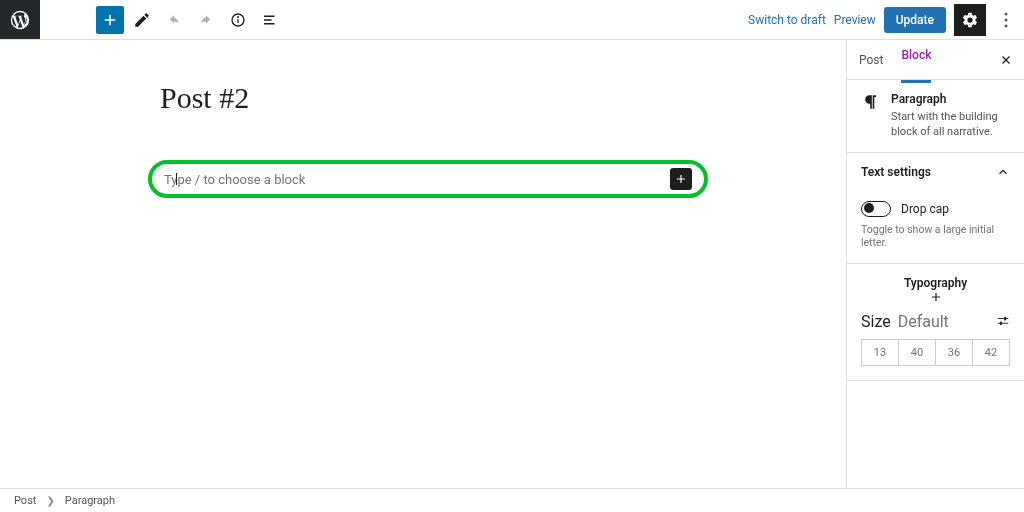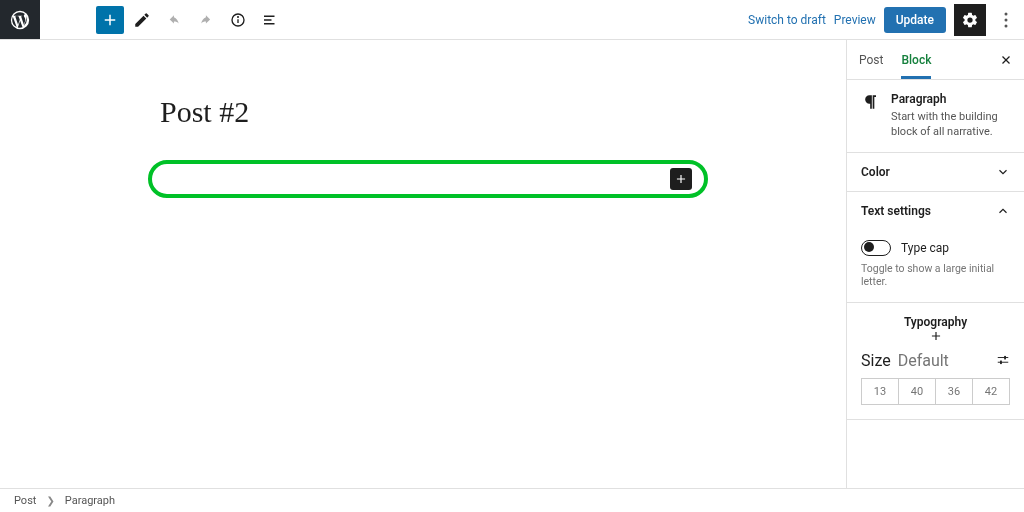--- a/index.html
+++ b/index.html
@@ -15,32 +15,32 @@
   .icon-btn.dim { opacity:.35; }
   .tb-right { margin-left:auto; display:flex; align-items:center; padding-right:6px; gap:8px; }
   .link-btn { font-size:12px; color:#2271b1; }
   .primary-btn { background:#2271b1; color:#fff; font-size:12px; font-weight:500; padding:6px 12px; border-radius:3px; }
   .gear-tile { width:32px; height:32px; background:#1e1e1e; display:flex; align-items:center; justify-content:center; }
   .gear-tile svg { width:18px; height:18px; fill:#fff; }
   .kebab { width:24px; height:32px; display:flex; align-items:center; justify-content:center; color:#555; }
   
   .body-row { flex:1; display:flex; min-height:0; }
   .editor { flex:1; position:relative; }
-  .title-text { position:absolute; left:160px; top:55px; font-size:30px; font-weight:400; font-family: Georgia, "Times New Roman", serif; color:#1e1e1e; }
+  .title-text { position:absolute; left:160px; top:41px; font-size:30px; font-weight:400; font-family: Georgia, "Times New Roman", serif; color:#1e1e1e; }
   .block-highlight { position:absolute; left:148px; top:120px; width:560px; height:38px; border:4px solid #00c127; border-radius:20px; }
   .block-inner { position:absolute; left:12px; right:12px; top:3px; bottom:3px; display:flex; align-items:center; }
   .placeholder { font-size:13px; color:#757575; }
   .text-cursor { position:absolute; left:12px; top:6px; bottom:6px; width:1px; background:#1e1e1e; }
   .mini-add { position:absolute; right:12px; top:50%; transform:translateY(-50%); width:22px; height:22px; background:#1e1e1e; border-radius:3px; display:flex; align-items:center; justify-content:center; }
   .mini-add svg { width:14px; height:14px; fill:#fff; }
   
   .sidebar { width:178px; border-left:1px solid #e0e0e0; display:flex; flex-direction:column; font-size:12px; }
   .tabs { display:flex; align-items:center; height:40px; border-bottom:1px solid #e0e0e0; padding:0 12px; position:relative; }
   .tab { margin-right:18px; color:#555; font-size:12px; padding:12px 0; }
-  .tab.active { color:#15803d; font-weight:500; border-bottom:3px solid #2271b1; padding-bottom:9px; }
+  .tab.active { color:#a21caf; font-weight:500; border-bottom:3px solid #2271b1; padding-bottom:18px; }
   .tab-close { position:absolute; right:12px; top:50%; transform:translateY(-50%); font-size:14px; color:#1e1e1e; }
   .panel-block-desc { padding:12px 14px; border-bottom:1px solid #e0e0e0; display:flex; gap:10px; }
   .panel-block-desc .ptitle { font-size:12px; font-weight:600; margin-bottom:4px; }
   .panel-block-desc .pdesc { font-size:11px; color:#555; line-height:1.35; }
   .panel-row { display:flex; align-items:center; justify-content:space-between; padding:12px 14px; border-bottom:1px solid #e0e0e0; font-size:12px; font-weight:600; }
   .subpanel { padding:10px 14px 14px; border-bottom:1px solid #e0e0e0; }
   .dc-row { display:flex; align-items:center; gap:10px; margin-bottom:6px; }
   .toggle { width:30px; height:16px; border:1.5px solid #1e1e1e; border-radius:10px; position:relative; background:#fff; }
   .toggle .knob { position:absolute; left:2px; top:1.5px; width:10px; height:10px; border-radius:50%; background:#1e1e1e; }
   .helptext { font-size:10.5px; color:#757575; }
@@ -120,20 +120,24 @@
             <circle cx="2" cy="14" r="1.5"></circle>
           </svg>
       </div>
     </div>
   </div>
 
   <div class="body-row">
     <div class="editor">
       <div class="title-text">Post #2</div>
       <div class="block-highlight">
+        <div class="block-inner">
+          <div class="text-cursor"></div>
+          <span class="placeholder">Type / to choose a block</span>
+        </div>
         <div class="mini-add">
           <svg viewBox="0 0 24 24">
               <path d="M11 5h2v6h6v2h-6v6h-2v-6H5v-2h6z"></path>
             </svg>
         </div>
       </div>
     </div>
 
     <div class="sidebar">
       <div class="tabs">
@@ -152,39 +156,33 @@
           <svg width="20" height="20" viewBox="0 0 24 24" fill="#1e1e1e">
               <path d="M13 4v16h-2v-6h-1a5 5 0 0 1 0-10h8v2h-2v14h-2V4Z"></path>
             </svg>
         </div>
         <div>
           <div class="ptitle">Paragraph</div>
           <div class="pdesc">Start with the building block of all narrative.</div>
         </div>
       </div>
 
-      <div class="panel-row">
-        <span>Color</span>
-        <svg width="14" height="14" viewBox="0 0 24 24" fill="none" stroke="#1e1e1e" stroke-width="2">
-            <polyline points="6 9 12 15 18 9"></polyline>
-          </svg>
-      </div>
 
       <div class="panel-row" style="border-bottom:none;">
         <span>Text settings</span>
         <svg width="14" height="14" viewBox="0 0 24 24" fill="none" stroke="#1e1e1e" stroke-width="2">
             <polyline points="6 15 12 9 18 15"></polyline>
           </svg>
       </div>
       <div class="subpanel">
         <div class="dc-row">
           <div class="toggle">
               <div class="knob"></div>
             </div>
-          <span style="font-size:12px;">Type cap</span>
+          <span style="font-size:12px;">Drop cap</span>
         </div>
         <div class="helptext">Toggle to show a large initial letter.</div>
       </div>
 
       <div class="typo-head">
         <span class="lbl">Typography</span>
         <span>
           <svg width="14" height="14" viewBox="0 0 24 24" fill="#1e1e1e">
               <path d="M11 5h2v6h6v2h-6v6h-2v-6H5v-2h6z"></path>
             </svg>

